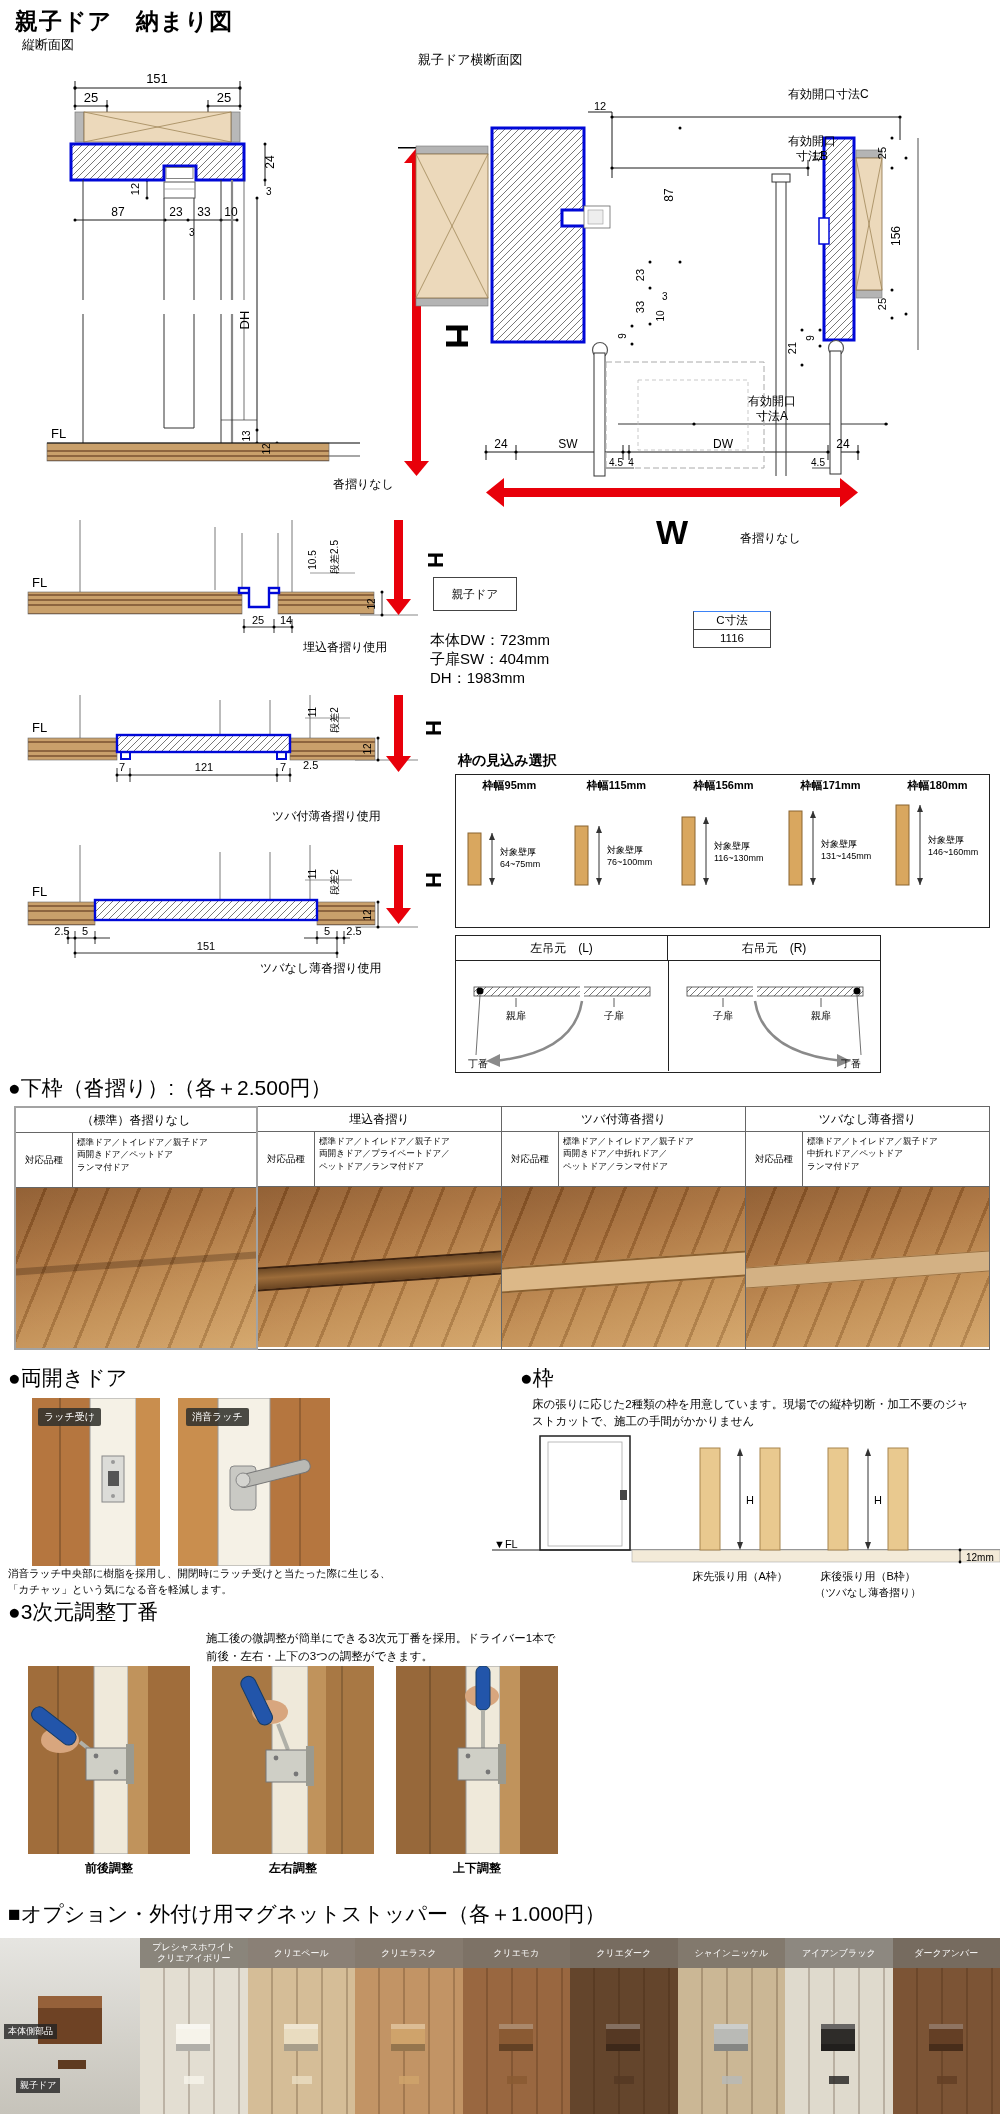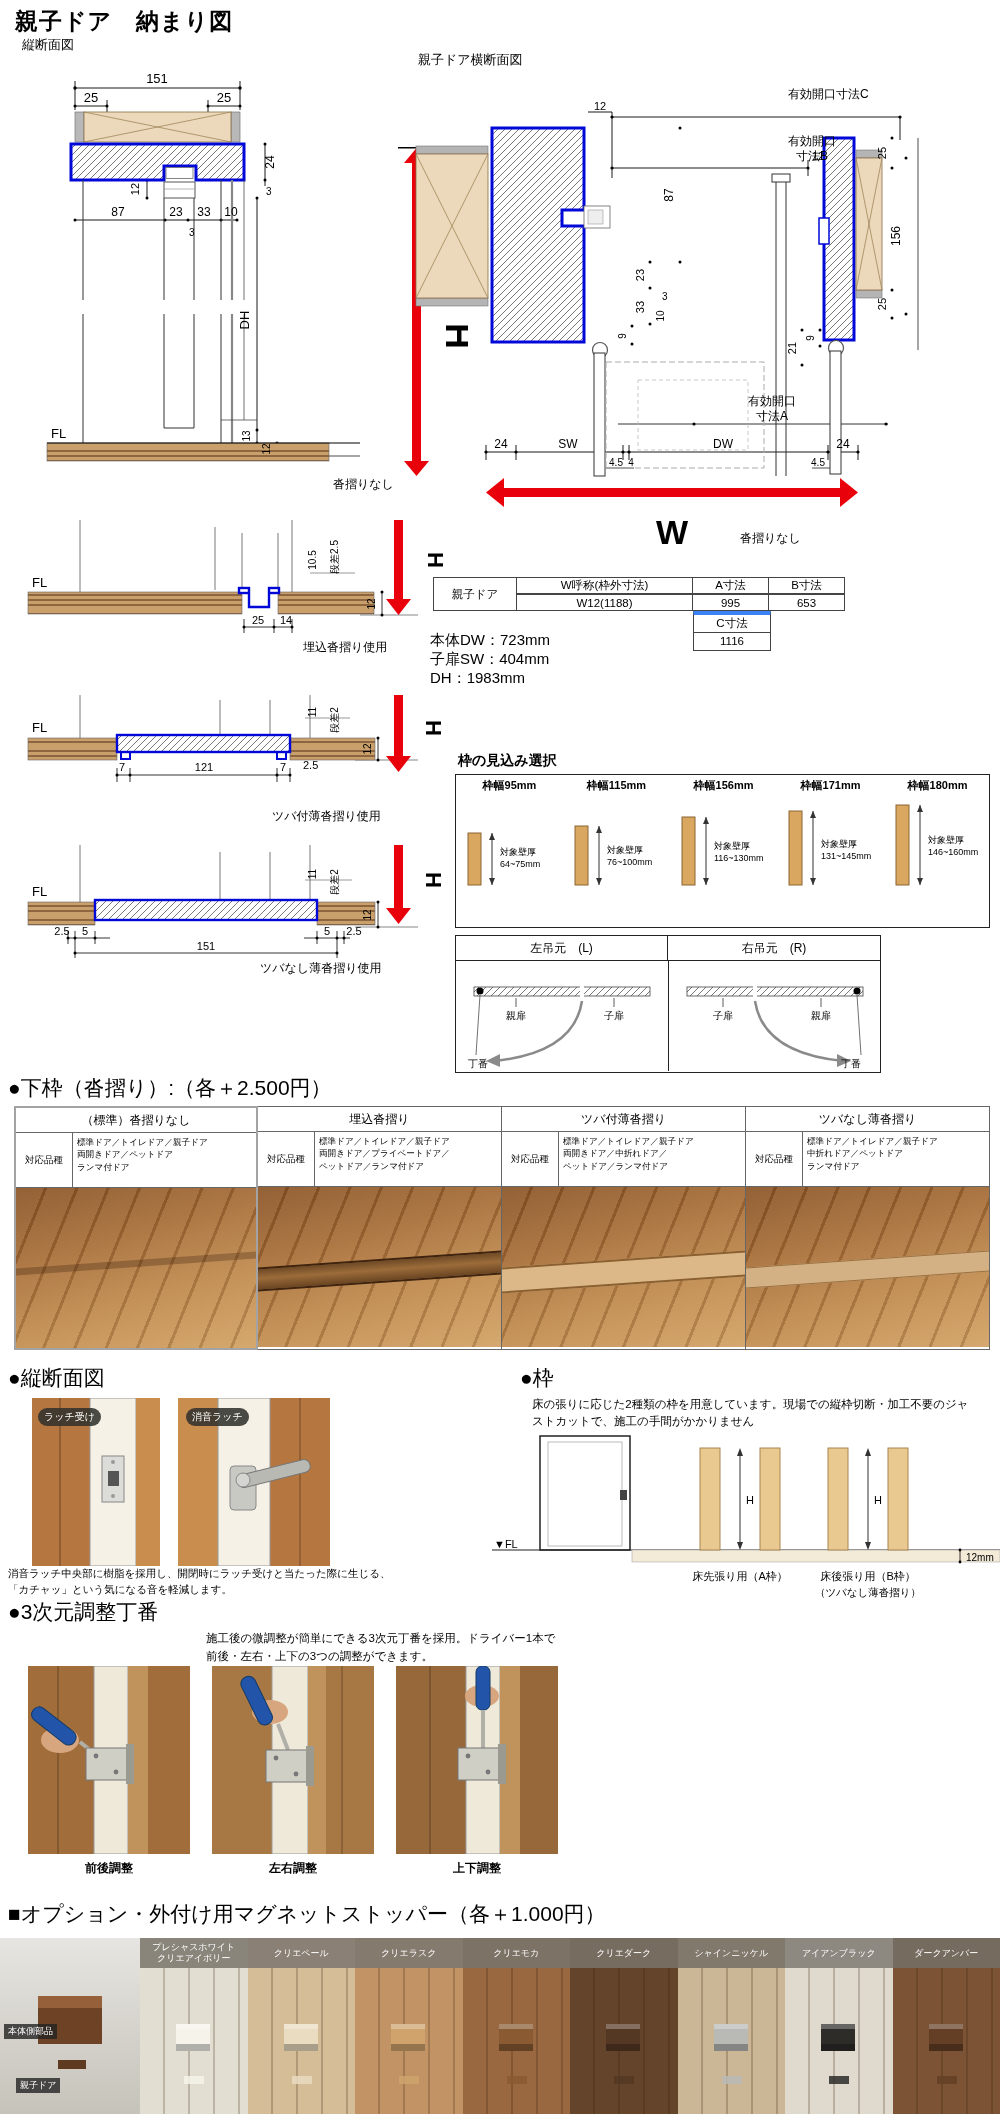--- a/index.html
+++ b/index.html
@@ -12,21 +12,21 @@
   svg text{font-family:"Liberation Sans","DejaVu Sans",sans-serif;fill:#000;}
   .dim{font-size:11px;} .dim10{font-size:10px;} .dim12{font-size:12px;} .dim13{font-size:13px;}
   
   .spec{position:absolute;left:433px;top:577px;font-size:11.5px;}
   .spec .row{display:flex;}
   .spec .c{border:1px solid #444;border-left:none;border-top:none;display:flex;align-items:center;justify-content:center;height:17px;box-sizing:border-box;background:#fff;}
   .spec .c.first{border-left:1px solid #444;}
   .spec .top .c{border-top:1px solid #444;}
   .csub{position:absolute;left:693px;top:611px;width:78px;font-size:11.5px;}
   .csub div{border:1px solid #444;border-top:none;height:17px;line-height:17px;text-align:center;background:#fff;}
-  .csub div:first-child{border-top:4px solid #3b82f6;text-align:center;}
+  .csub div:first-child{border-top:1px solid #3b82f6;text-align:center;}
   .dwnotes{position:absolute;left:430px;top:630px;font-size:15px;line-height:19px;white-space:pre-line;}
   
   .fsel-h{position:absolute;left:458px;top:752px;font-size:14px;font-weight:bold;}
   .fsel{position:absolute;left:455px;top:774px;width:535px;height:154px;border:1.4px solid #222;box-sizing:border-box;background:#fff;}
   .fsel .note{height:23px;line-height:23px;text-align:center;font-size:11px;font-weight:bold;border-bottom:1px solid #999;}
   .fsel .opts{display:flex;}
   .fsel .opt{width:107px;height:126px;}
   .fsel .opt .ot{text-align:center;font-size:11px;font-weight:bold;height:18px;line-height:20px;}
   
   .hside{position:absolute;left:455px;top:935px;width:426px;height:138px;border:1.4px solid #222;box-sizing:border-box;}
@@ -47,21 +47,21 @@
   .floorphoto{position:relative;height:160px;overflow:hidden;
     background:linear-gradient(165deg,#8a5527 0%,#a96f38 35%,#c08a4d 65%,#d2a264 100%);}
   .floorphoto::before{content:"";position:absolute;inset:0;
     background:repeating-linear-gradient(112deg,rgba(255,255,255,.07) 0 26px,rgba(40,15,0,.16) 26px 29px);}
   .sill{position:absolute;left:-10px;right:-10px;top:72px;transform:rotate(-4deg);}
   .sill.s1{height:7px;background:rgba(30,10,0,.25);}
   .sill.s2{height:20px;background:linear-gradient(#6e4a26,#9c6c3a 45%,#6a4522);border-top:2px solid #3f2410;border-bottom:2px solid #3f2410;}
   .sill.s3{height:22px;background:#dcb888;border-top:2px solid #8a6030;border-bottom:2px solid #8a6030;}
   .sill.s4{height:19px;background:#d3b184;border-top:1px solid #9a7040;border-bottom:1px solid #9a7040;}
   
-  .tag{position:absolute;background:rgba(50,50,46,.88);color:#fff;font-size:10px;padding:2px 6px;border-radius:9px;}
+  .tag{position:absolute;background:rgba(50,50,46,.88);color:#fff;font-size:10px;padding:2px 6px;border-radius:2px;}
   .latch-desc{position:absolute;left:8px;top:1566px;width:478px;font-size:10.5px;line-height:1.5;white-space:pre-line;}
   .waku-desc{position:absolute;left:532px;top:1396px;width:446px;font-size:11.5px;line-height:1.45;}
   .h3d-desc{position:absolute;left:206px;top:1630px;width:520px;font-size:11.5px;line-height:1.55;white-space:pre-line;}
   .cap{position:absolute;width:162px;text-align:center;font-size:12px;font-weight:bold;}
   
   .mstrip{position:absolute;left:0;top:1938px;width:1000px;height:176px;display:flex;}
   .mphoto{position:relative;width:140px;height:176px;background:linear-gradient(#e6e5e1 0%,#d4d2cb 55%,#c6c3ba 100%);}
   .mlabel{position:absolute;background:rgba(35,35,35,.8);color:#fff;font-size:9px;padding:1px 4px;}
   .sw-wrap{display:flex;width:860px;}
   .swatch{width:107.5px;height:176px;position:relative;}
@@ -452,32 +452,20 @@
     <text class="dim" x="186" y="110" text-anchor="middle">151</text>
     <text class="dim" x="307" y="95" text-anchor="middle">5</text>
     <text class="dim" x="334" y="95" text-anchor="middle">2.5</text>
     <text class="dim10" transform="rotate(-90 351 75)" x="351" y="75" text-anchor="middle">12</text>
     <text class="dim12" x="240" y="132">ツバなし薄沓摺り使用</text>
   </svg>
 
   <div class="spec">
     <div class="row top">
       <div class="c first" style="width:84px;height:34px;">親子ドア</div>
-      <div style="width:328px;">
-        <div class="row">
-          <div class="c" style="width:176px;">W呼称(枠外寸法)</div>
-          <div class="c" style="width:76px;">A寸法</div>
-          <div class="c" style="width:76px;">B寸法</div>
-        </div>
-        <div class="row">
-          <div class="c" style="width:176px;">W12(1188)</div>
-          <div class="c" style="width:76px;">995</div>
-          <div class="c" style="width:76px;">653</div>
-        </div>
-      </div>
     </div>
   </div>
   <div class="csub">
     <div>C寸法</div>
     <div>1116</div>
   </div>
   <div class="dwnotes">本体DW：723mm
 子扉SW：404mm
 DH：1983mm</div>
 
@@ -626,21 +614,21 @@
         <div class="items">標準ドア／トイレドア／親子ドア
 中折れドア／ペットドア
 ランマ付ドア</div>
       </div>
       <div class="floorphoto">
           <div class="sill s4"></div>
         </div>
     </div>
   </div>
 
-  <div class="abs sec-h" style="left:8px;top:1364px;">●縦断面図</div>
+  <div class="abs sec-h" style="left:8px;top:1364px;">●両開きドア</div>
   <svg class="abs" style="left:32px;top:1398px;" width="128" height="168">
     <rect width="128" height="168" fill="#b5763f"></rect>
     <line x1="28" y1="0" x2="28" y2="168" stroke="rgba(0,0,0,.2)" stroke-width="2"></line>
     <rect x="58" y="0" width="46" height="168" fill="#f5f1e6" stroke="#999"></rect>
     <rect x="104" y="0" width="24" height="168" fill="#c98e4e"></rect>
     <rect x="70" y="58" width="22" height="46" fill="#dcdcd8" stroke="#888"></rect>
     <rect x="76" y="73" width="11" height="15" fill="#555"></rect>
     <circle cx="81" cy="64" r="2" fill="#999"></circle>
       <circle cx="81" cy="98" r="2" fill="#999"></circle>
   </svg>

